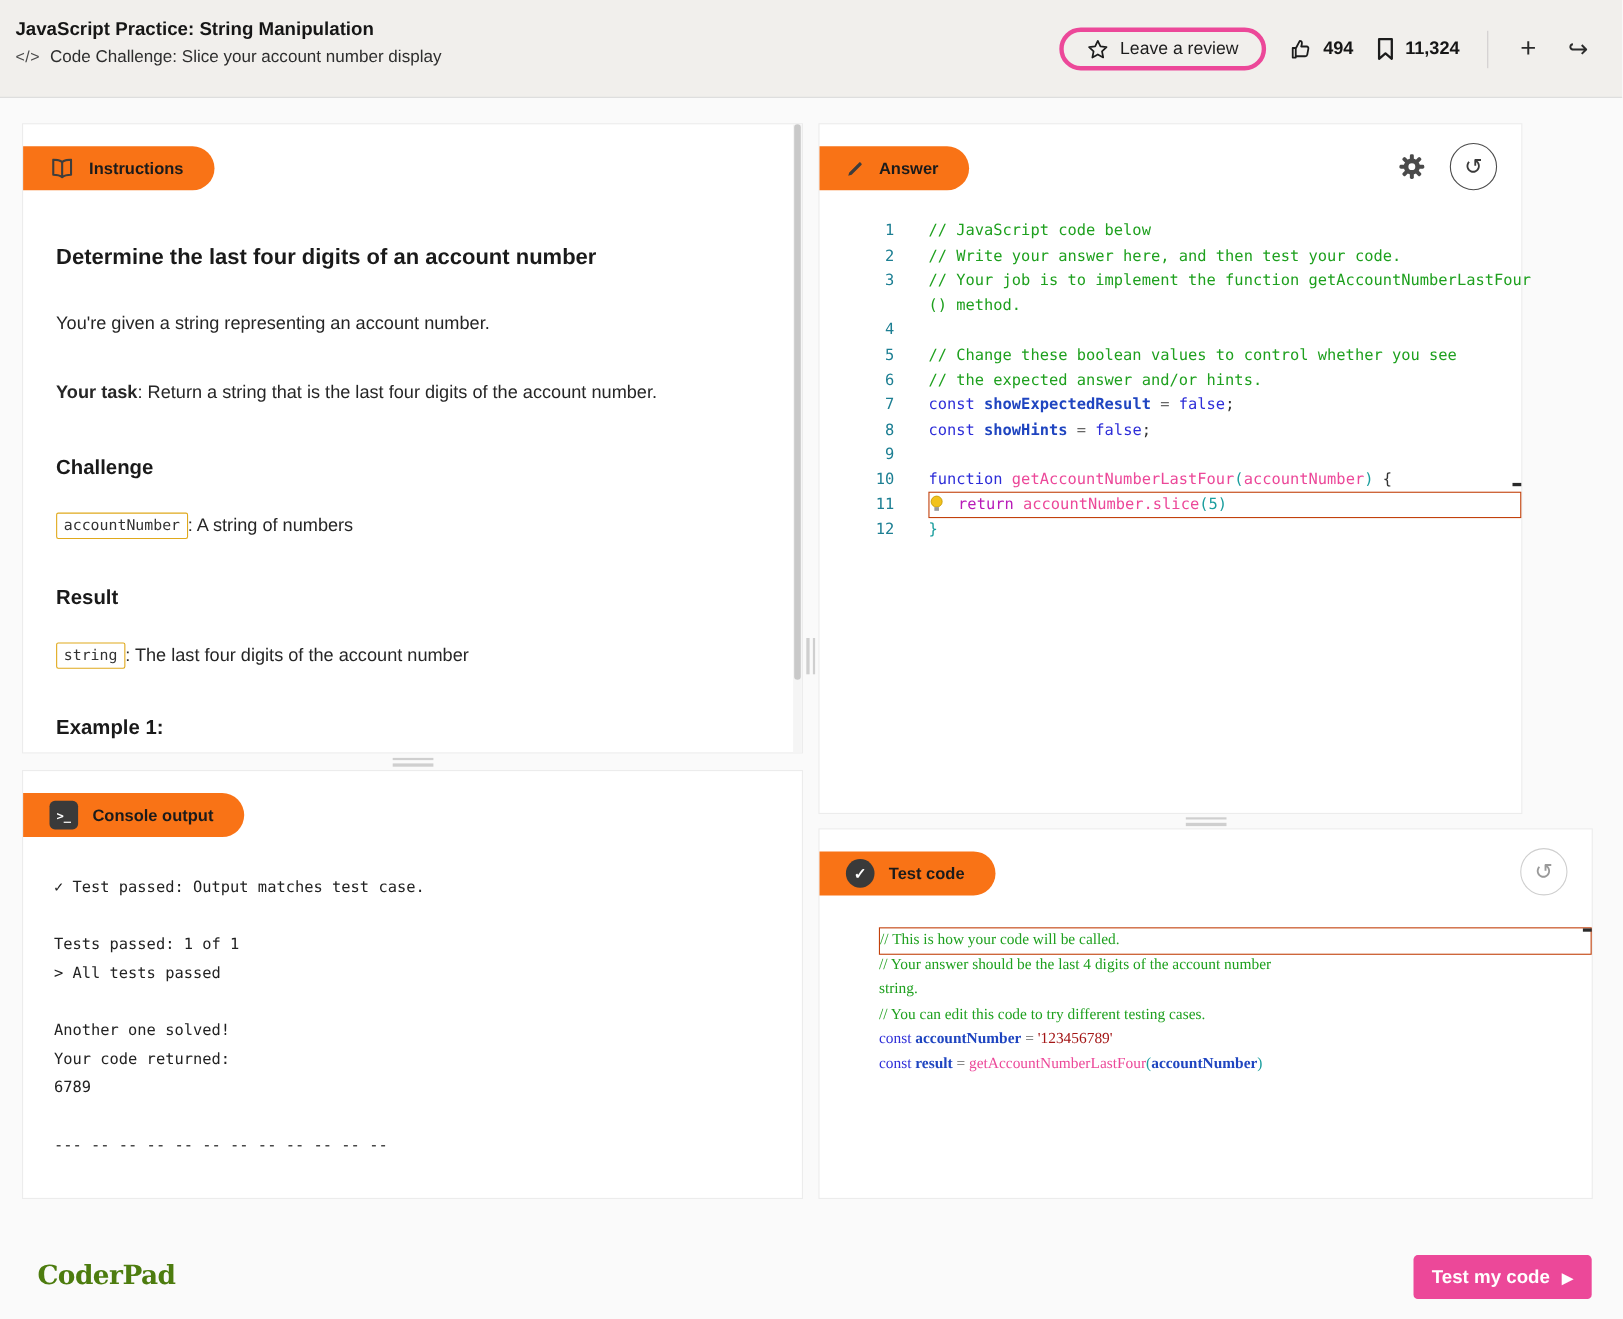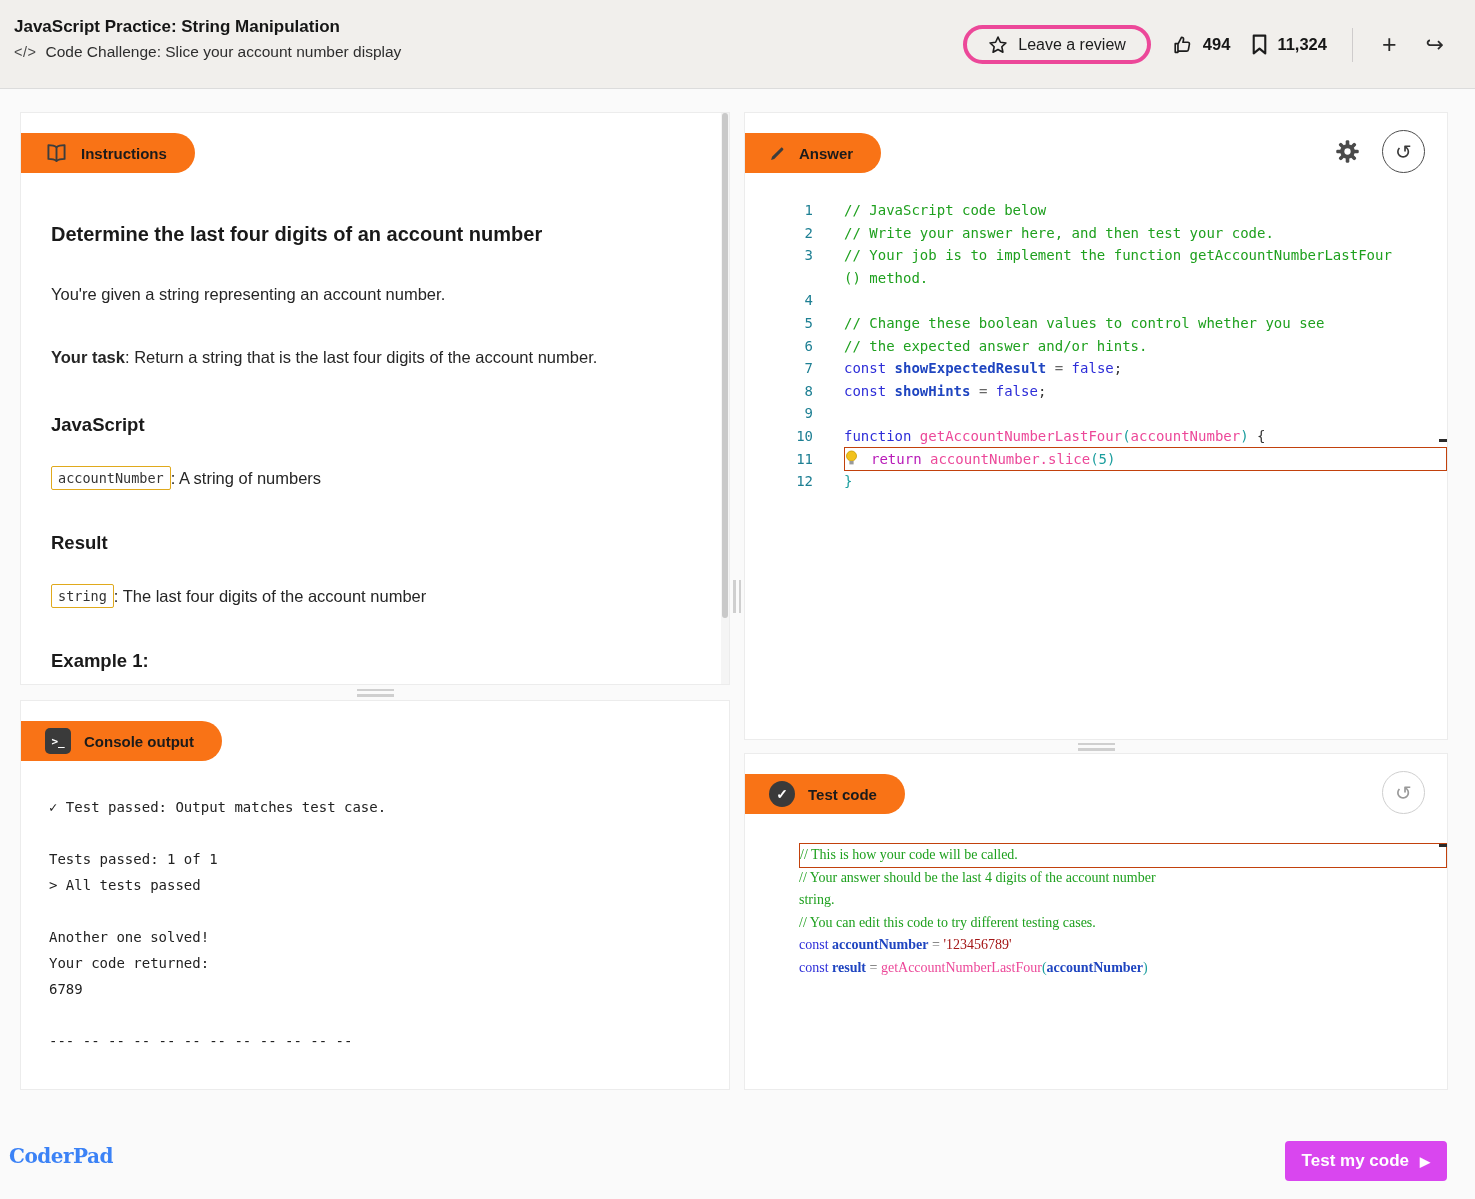--- a/index.html
+++ b/index.html
@@ -22,21 +22,21 @@
     height:39px; padding:0 21px; font-size:16px; color:#1c1c1c; background:transparent; cursor:pointer;
   }
   .stat { display:flex; align-items:center; gap:9px; font-size:16.5px; font-weight:600; color:#161616; }
   .hdr-divider { width:1px; height:34px; background:#cfcccc; margin:0 4px; }
   .hdr-iconbtn { font-size:25px; font-weight:300; color:#2b2b2b; background:none; border:none; cursor:pointer; line-height:1; padding:2px 4px; }
   .hdr-iconbtn.share { font-size:22px; }
   
   .panel { position:absolute; background:#fff; border:1px solid #ececec; }
   #panel-instructions { left:20px; top:112px; width:710px; height:573px; }
   #panel-console      { left:20px; top:700px; width:710px; height:390px; }
-  #panel-answer       { left:744px; top:112px; width:704px; height:628px; }
+  #panel-answer       { left:744px; top:112px; width:640px; height:628px; }
   #panel-test         { left:744px; top:753px; width:704px; height:337px; }
   .tab-pill {
     display:inline-flex; align-items:center; gap:13px; background:#f97316;
     height:40px; padding:0 28px 0 24px; border-radius:0 21px 21px 0;
     font-size:15px; font-weight:600; color:#1b1b1b; margin-top:20px;
   }
   .panel-toolbar { position:absolute; top:17px; right:22px; display:flex; align-items:center; gap:21px; }
   .gear-btn { background:none; border:none; cursor:pointer; padding:0; line-height:0; }
   .reset-btn {
     width:43px; height:43px; border-radius:50%; background:none; cursor:pointer;
@@ -94,22 +94,22 @@
   .tk-fn  { color:#ec4899; }
   .tk-ret { color:#b81ab8; }
   .tk-str { color:#a31515; }
   .tk-num { color:#1b9e9e; }
   .tk-br  { color:#1b9e9e; }
   .ruler-mark { position:absolute; right:0; width:8px; height:3px; background:#2b2b2b; }
   #answer-ruler-mark { top:326px; }
   #test-ruler-mark { top:90px; }
   
   .footer-logo {
-    position:absolute; left:9px; top:1144px; font-family:"DejaVu Serif", serif;
-    font-weight:bold; font-size:20px; color:#3b82f6; letter-spacing:-0.5px;
+    position:absolute; left:34px; top:1144px; font-family:"DejaVu Serif", serif;
+    font-weight:bold; font-size:24px; color:#4d7c0f; letter-spacing:-0.5px;
   }
   .test-code-btn {
     position:absolute; right:28px; top:1141px; height:40px; border:none; border-radius:4px;
     color:#fff; font-family:"Liberation Sans", sans-serif; font-size:17px; font-weight:bold;
     display:flex; align-items:center; gap:11px; padding:0 17px; cursor:pointer;
   }
   .test-code-btn .play { font-size:13px; }
 </style>
 </head>
 <body>
@@ -160,21 +160,21 @@
             <path d="M12 3.5C10 1.8 7 1.2 3.5 1.2v14.5c3.5 0 6.5.6 8.5 2.3 2-1.7 5-2.3 8.5-2.3V1.2C17 1.2 14 1.8 12 3.5z"></path>
             <path d="M12 3.5v14.5"></path>
           </svg>
       </span>
       <span>Instructions</span>
     </div>
     <div class="instr-body">
       <div class="instr-h1">Determine the last four digits of an account number</div>
       <div class="instr-p">You're given a string representing an account number.</div>
       <div class="instr-p"><b>Your task</b><span>: Return a string that is the last four digits of the account number.</span></div>
-      <div class="instr-h2">JavaScript</div>
+      <div class="instr-h2">Challenge</div>
       <div class="chip-row">
         <span class="code-chip">accountNumber</span>
         <span>: A string of numbers</span>
       </div>
       <div class="instr-h2">Result</div>
       <div class="chip-row">
         <span class="code-chip">string</span>
         <span>: The last four digits of the account number</span>
       </div>
       <div class="instr-h2">Example 1:</div>
@@ -329,18 +329,18 @@
       </div>
   </div>
   <div class="divider" id="divider-vert">
     <div class="v-handle">
         <span></span>
         <span></span>
       </div>
   </div>
 
   <div class="footer-logo">CoderPad</div>
-  <button class="test-code-btn" style="background: #d946ef; justify-content: space-between;">
+  <button class="test-code-btn" style="background: #ec4899; justify-content: space-between;">
     <span>Test my code</span>
     <span class="play">▶</span>
   </button>
 
 </div>
 
 </body></html>

